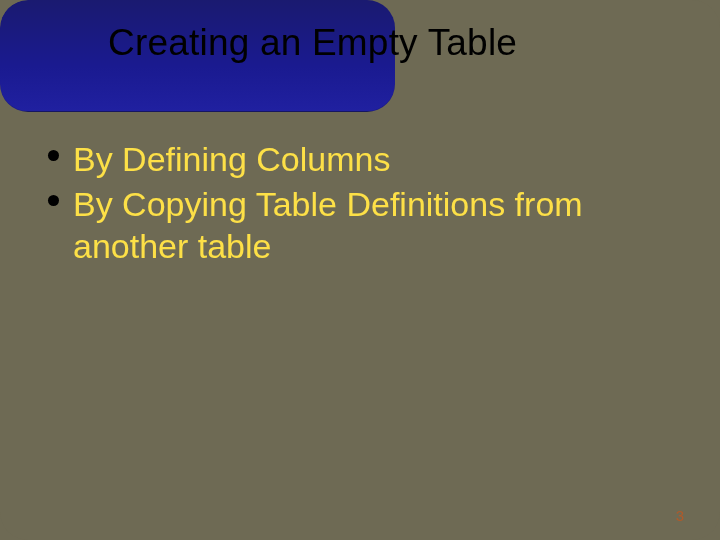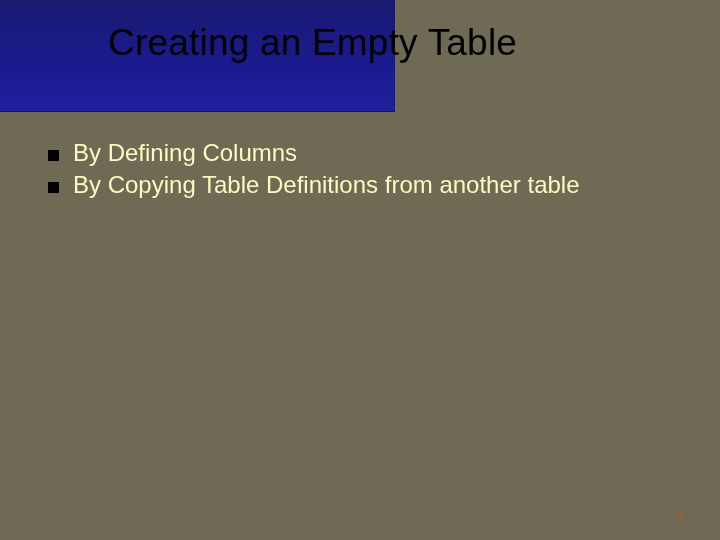--- a/index.html
+++ b/index.html
@@ -1,15 +1,15 @@
 <!DOCTYPE html>
 <html><head>
 <meta charset="utf-8">
 <style>
-  * { margin: 0; padding: 0; box-sizing: border-box; }
+  * { margin: 0; padding: 0; box-sizing: border-box; border-radius: 28px; }
   html, body { width: 720px; height: 540px; overflow: hidden; }
   body {
     font-family: Arial, Helvetica, sans-serif;
     background: #6e6a54;
     position: relative;
   }
   .slide {
     width: 720px;
     height: 540px;
     position: relative;
@@ -47,22 +47,22 @@
   }
   .bullet {
     width: 11px;
     height: 11px;
     background: #000;
     flex-shrink: 0;
     margin-top: 12px;
     margin-right: 14px;
   }
   .bullet-text {
-    color: #fef9c3;
-    font-size: 24px;
+    color: #fde047;
+    font-size: 34px;
     line-height: 1.25;
     font-weight: 400;
   }
   .page-number {
     position: absolute;
     right: 36px;
     bottom: 16px;
     color: #b05a2a;
     font-size: 15px;
     font-family: Arial, sans-serif;

